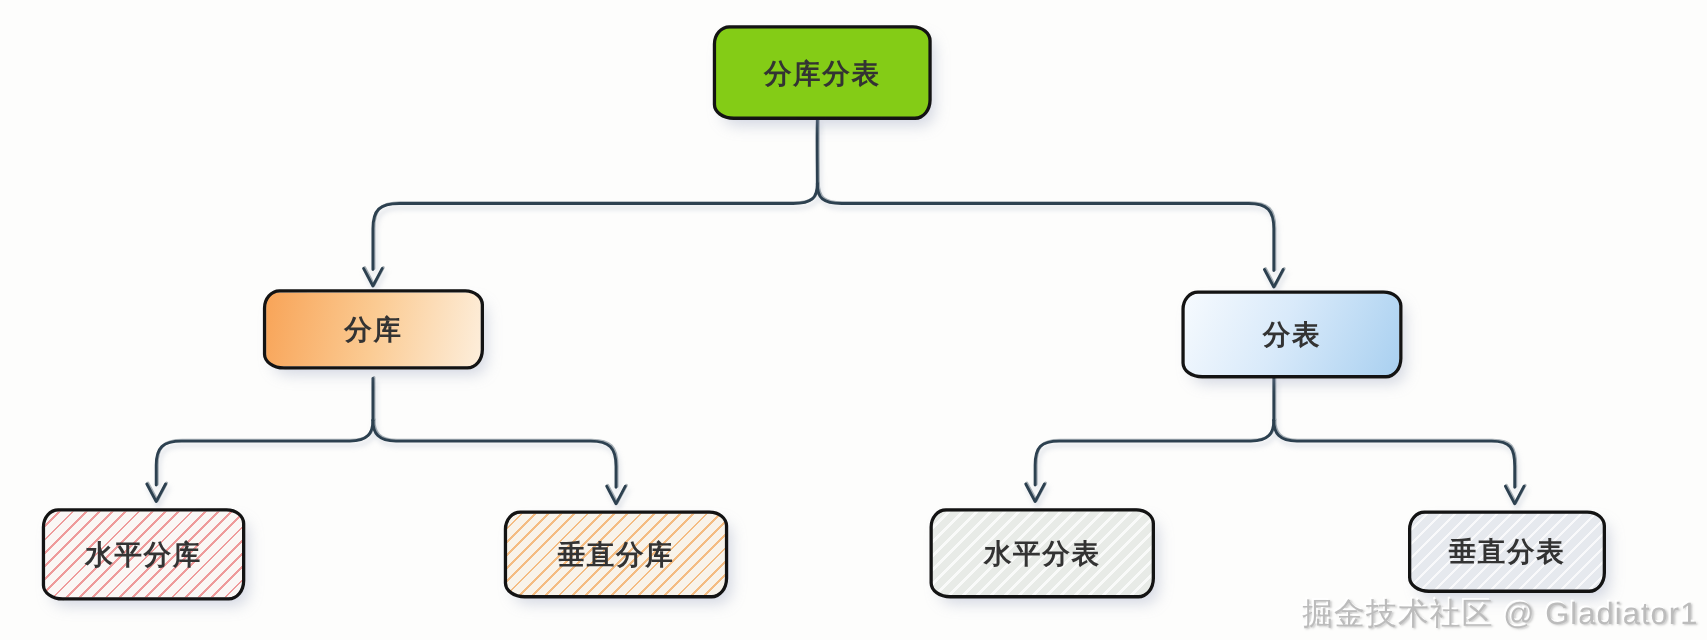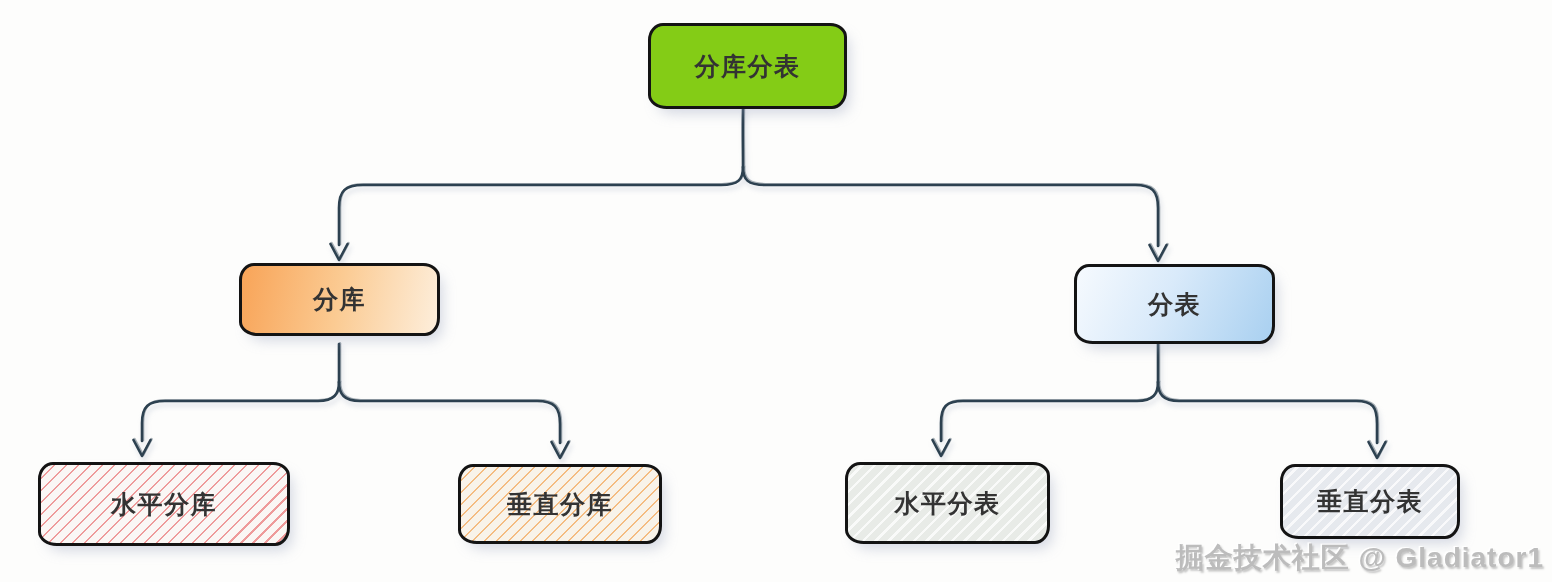--- a/index.html
+++ b/index.html
@@ -60,21 +60,21 @@
   .n-root   { left: 648px;  top: 23px;  width: 199px; height: 86px;
               background: #84cc16; }
   .n-db     { left: 239px;  top: 263px; width: 201px; height: 73px;
               background: linear-gradient(100deg,
                 var(--db-gradient-start, #f8a458) 0%, #fbcb93 50%,
                 var(--db-gradient-end, #fdeedb) 100%); }
   .n-table  { left: 1058px; top: 264px; width: 201px; height: 80px;
               background: linear-gradient(115deg,
                 var(--table-gradient-start, #f6fafe) 0%, #d9eafa 45%,
                 var(--table-gradient-end, #a9d0f0) 100%); margin-left: 16px; }
-  .n-db-h   { left: 38px;   top: 462px; width: 252px; height: 84px;
+  .n-db-h   { left: 38px;   top: 462px; width: 185px; height: 84px;
               background:
                 repeating-linear-gradient(135deg,
                   var(--hatch-red, #ee9b9b) 0px, var(--hatch-red, #ee9b9b) 1.8px,
                   transparent 1.8px, transparent 8.5px),
                 var(--bg-hatch-red, #faf7f5); }
   .n-db-v   { left: 458px;  top: 464px; width: 204px; height: 80px;
               background:
                 repeating-linear-gradient(135deg,
                   var(--hatch-orange, #f4bc82) 0px, var(--hatch-orange, #f4bc82) 1.8px,
                   transparent 1.8px, transparent 8.5px),
@@ -91,21 +91,21 @@
                   rgba(255,255,255,0.75) 0px, rgba(255,255,255,0.75) 2.5px,
                   transparent 2.5px, transparent 9px),
                 var(--bg-table-v, #e6e9ee); }
   
   .watermark {
     position: absolute;
     right: 8px;
     bottom: 5px;
     z-index: 5;
     font-size: 28px;
-    font-weight: 700;
+    font-weight: 400;
     letter-spacing: 1px;
     color: var(--watermark, rgba(188,188,188,0.9));
     text-shadow: -1.5px -1.5px 0 rgba(255,255,255,0.95),
                   1.5px  1.5px 2px rgba(128,128,128,0.45);
     pointer-events: none;
     white-space: nowrap;
   }
 </style>
 </head>
 <body>

